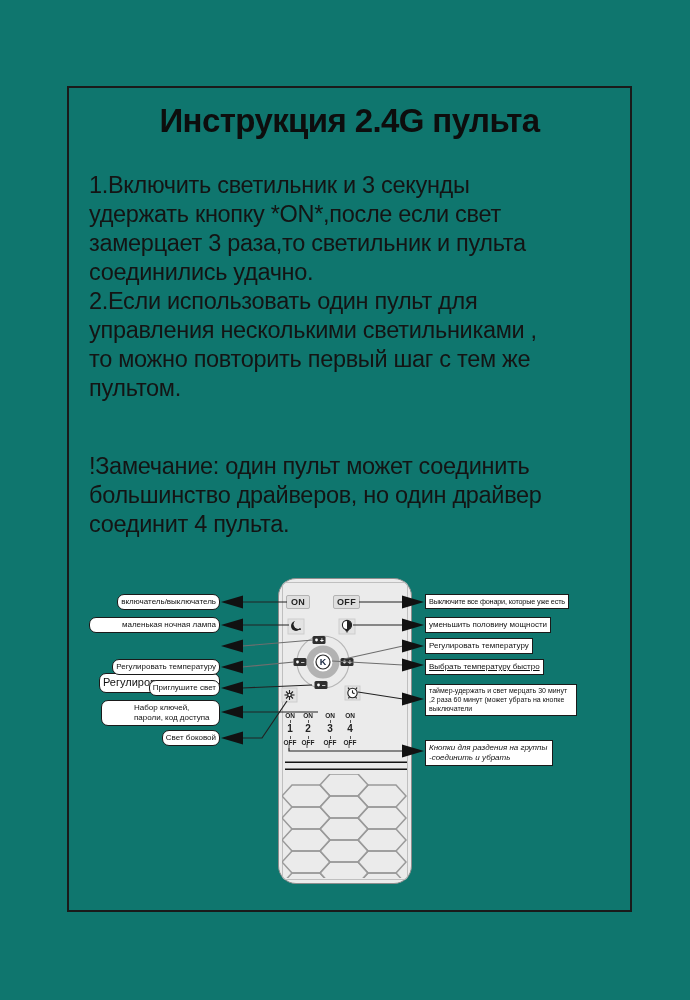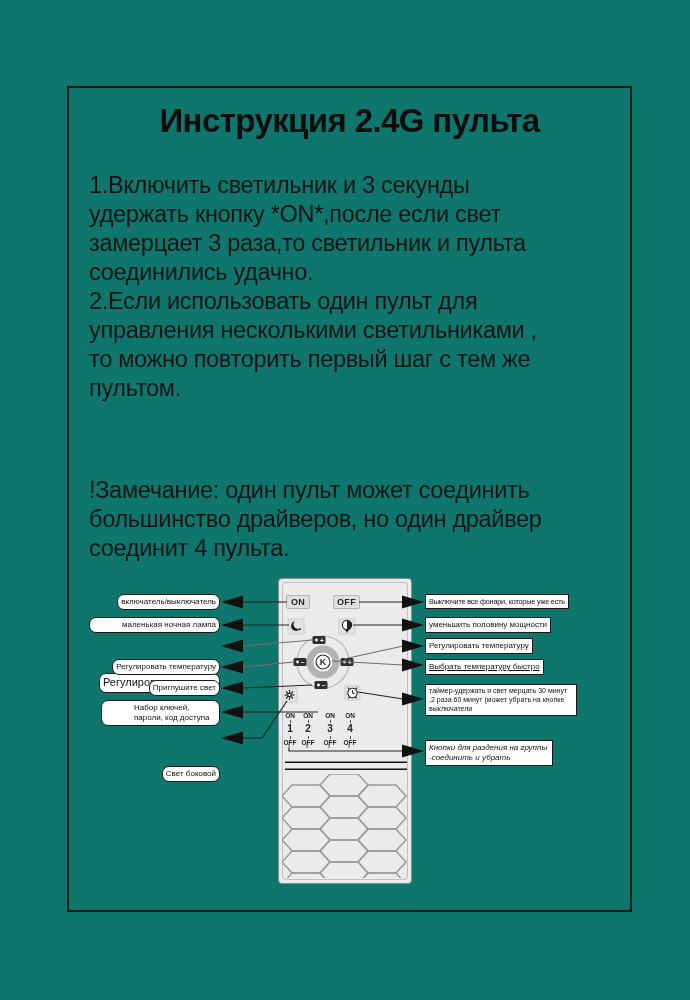--- a/index.html
+++ b/index.html
@@ -3,45 +3,45 @@
 <meta charset="utf-8">
 <style>
   html,body{margin:0;padding:0;background:#fff;}
   .page{position:relative;width:690px;height:1000px;background:#0f766e;
         font-family:"Liberation Sans",sans-serif;color:#111;overflow:hidden;}
   .frame{position:absolute;left:67px;top:86px;width:561px;height:822px;border:2px solid #1a1a1a;}
   .title{padding-top:14px;text-align:center;font-size:33px;font-weight:bold;letter-spacing:-0.6px;color:#0d0d0d;}
   .steps,.note{position:absolute;left:20px;width:534px;font-size:23.5px;line-height:29px;
         white-space:pre-line;letter-spacing:-0.3px;color:#141414;}
   .steps{top:83px;}
-  .note{top:364px;margin-top:24px;}
+  .note{top:364px;}
 
   
   .remote{position:absolute;left:278px;top:578px;width:134px;height:306px;background:#ebebeb;
-          border:1.5px solid #8d8d8d;border-radius:4px;box-sizing:border-box;}
+          border:1.5px solid #8d8d8d;border-radius:18px;box-sizing:border-box;}
   .remote-inner{position:absolute;inset:3px;border:1px solid #bfbfbf;border-radius:4px;}
   .rbtn{position:absolute;background:#dfdfdf;border:1px solid #b3b3b3;border-radius:2px;
         font-size:9px;font-weight:bold;color:#222;display:flex;align-items:center;justify-content:center;
         box-sizing:border-box;letter-spacing:0.3px;}
   #btn-on{left:7px;top:16px;width:24px;height:14px;}
   #btn-off{left:54px;top:16px;width:27px;height:14px;}
   .gfx{position:absolute;inset:0;pointer-events:none;}
   .kcol{position:absolute;top:133px;width:20px;display:flex;flex-direction:column;align-items:center;
         font-weight:bold;color:#222;}
   .kon,.koff{font-size:6.5px;line-height:7px;}
   .knum{font-size:10px;line-height:10px;margin:1px 0;}
   .tick{width:1px;height:3px;background:#555;margin:0.5px 0;}
 
   .lbl{position:absolute;background:#fff;border:1px solid #1a1a1a;font-size:8px;line-height:1.25;
        padding:2px 3px;text-align:center;white-space:nowrap;color:#111;box-sizing:border-box;}
   .lbl.wrap{white-space:normal;text-align:left;}
   .lbl.left{right:470px;border-radius:7px;}
   .lbl.right{left:425px;}
   #ll-1{top:594px;} #ll-2{top:617px;padding-left:32px;} #ll-3{top:673px;font-size:11px;} #ll-4{top:659px;}
-  #ll-5{top:680px;} #ll-6{top:700px;width:119px;padding-left:32px;} #ll-7{top:766px;margin-left:44px;}
+  #ll-5{top:680px;} #ll-6{top:700px;width:119px;padding-left:32px;} #ll-7{top:730px;margin-left:44px;}
   #rl-1{top:594px;font-size:7.3px;letter-spacing:-0.2px;text-align:center;} #rl-2{top:617px;}
   #rl-3{top:638px;} #rl-4{top:659px;text-decoration:underline;}
   #rl-5{top:684px;width:152px;font-size:7px;} #rl-6{top:740px;width:128px;font-style:italic;}
   .overlay{position:absolute;left:0;top:0;pointer-events:none;}
 </style>
 </head>
 <body>
 
 <div class="page">
 

